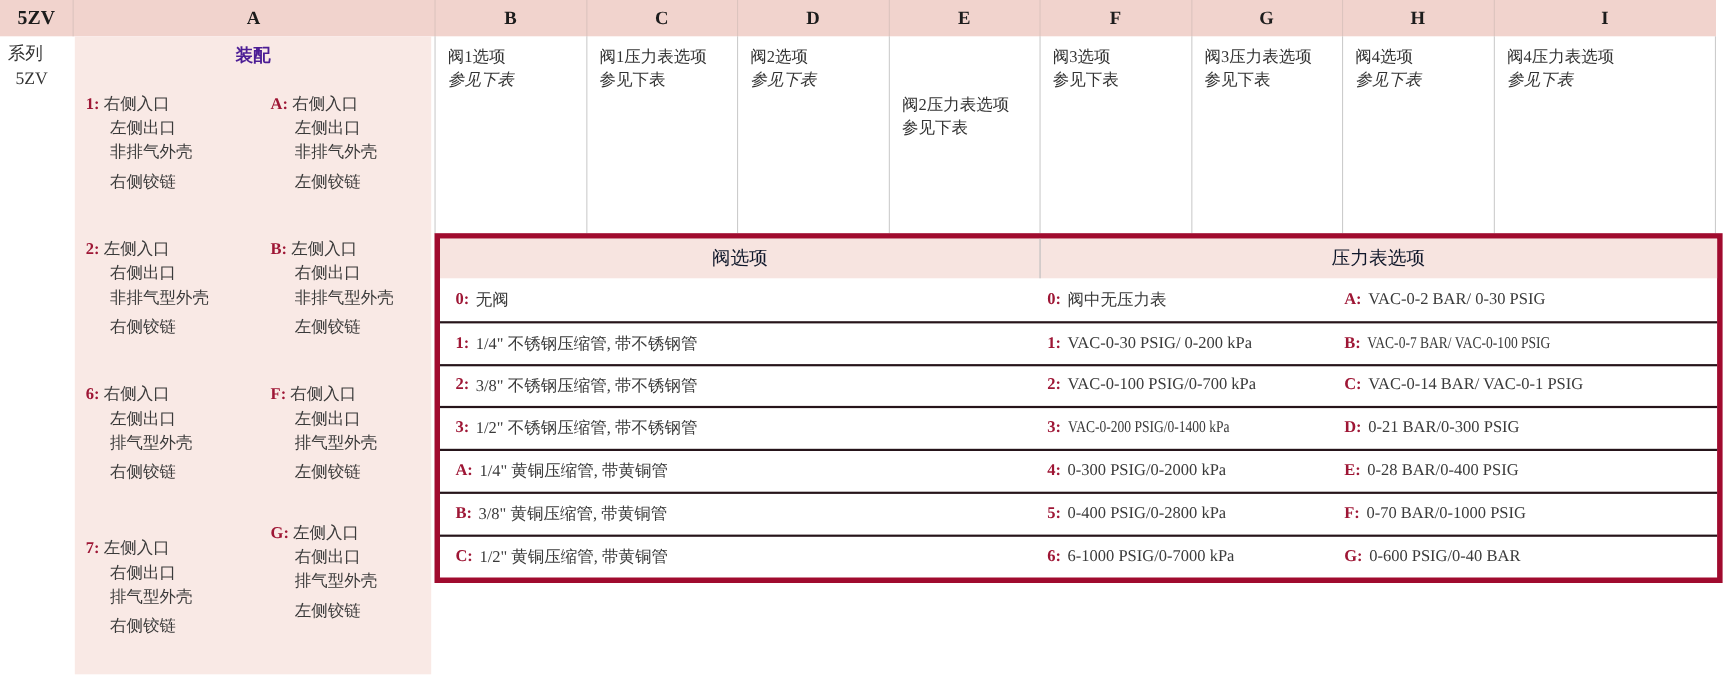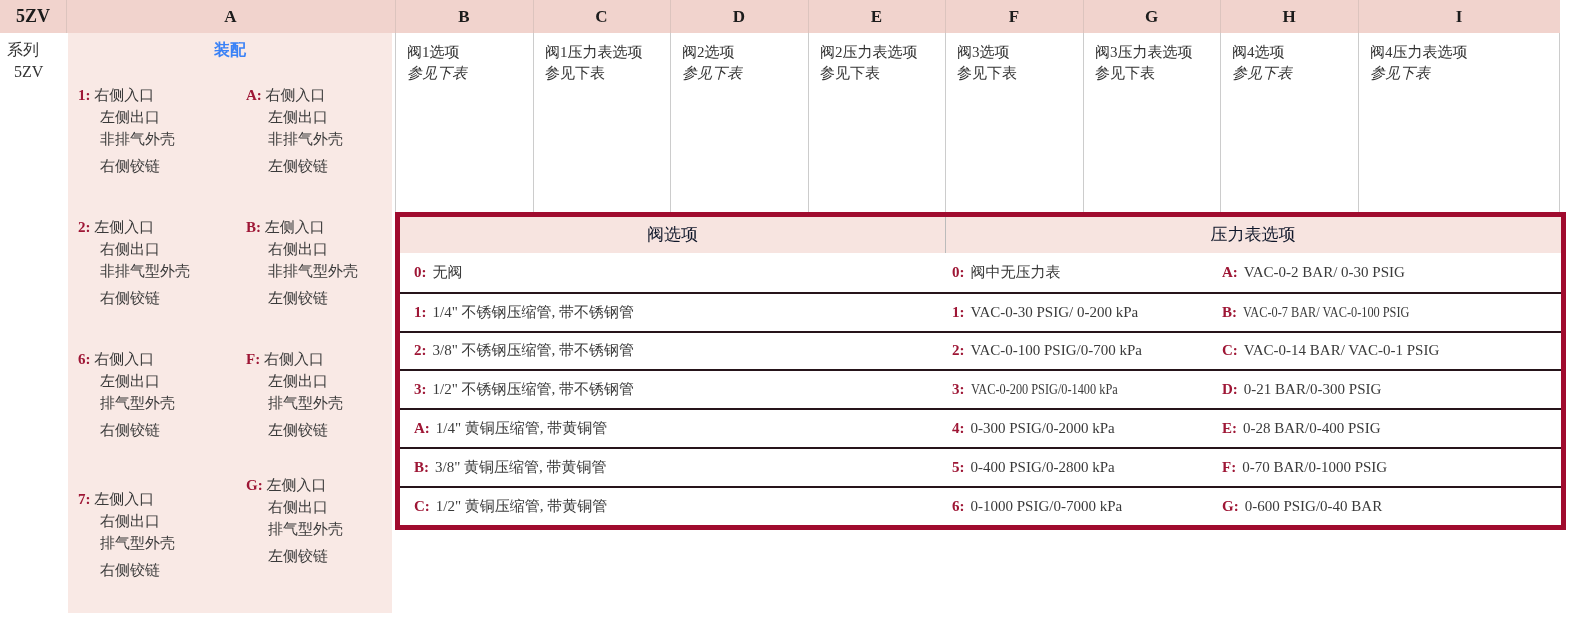--- a/index.html
+++ b/index.html
@@ -28,21 +28,21 @@
     position:absolute;left:7px;top:39px;font-size:16px;color:#333333;line-height:22px;
   }
   .series .code{padding-left:7px;}
   
   .panel-a{
     position:absolute;left:68px;top:33px;width:324px;height:580px;
     background:#f9e9e5;
   }
   .panel-a-title{
     position:absolute;left:68px;top:40px;width:324px;text-align:center;
-    font-weight:bold;font-size:16px;color:#3b82f6;
+    font-weight:bold;font-size:16px;color:#4c1d95;
   }
   .group{position:absolute;font-size:15px;line-height:22px;color:#3a3a3a;}
   .gline{padding-left:22px;white-space:nowrap;}
   .gline.first{padding-left:0;}
   .gline.hinge{margin-top:5px;}
   .gkey{font-weight:bold;color:#9e1635;}
   
   .opt-head{
     position:absolute;top:42px;font-size:15px;line-height:21px;color:#333333;
     white-space:nowrap;
@@ -177,21 +177,21 @@
     <div class="see it">参见下表</div>
   </div>
   <div class="opt-head" style="left:545px;">
     <div>阀1压力表选项</div>
     <div class="see">参见下表</div>
   </div>
   <div class="opt-head" style="left:682px;">
     <div>阀2选项</div>
     <div class="see it">参见下表</div>
   </div>
-  <div class="opt-head" style="left:820px;">
+  <div class="opt-head" style="left:820px;margin-top:44px;">
     <div>阀2压力表选项</div>
     <div class="see">参见下表</div>
   </div>
   <div class="opt-head" style="left:957px;">
     <div>阀3选项</div>
     <div class="see">参见下表</div>
   </div>
   <div class="opt-head" style="left:1095px;">
     <div>阀3压力表选项</div>
     <div class="see">参见下表</div>
@@ -296,21 +296,21 @@
           <span class="val">0-70 BAR/0-1000 PSIG</span>
         </div>
     </div>
     <div class="trow">
       <div class="cell valve">
           <span class="key">C:</span>
           <span class="val">1/2" 黄铜压缩管, 带黄铜管</span>
         </div>
       <div class="cell g1">
           <span class="key">6:</span>
-          <span class="val">0-1000 PSIG/0-7000 kPa</span>
+          <span class="val">6-1000 PSIG/0-7000 kPa</span>
         </div>
       <div class="cell g2">
           <span class="key">G:</span>
           <span class="val">0-600 PSIG/0-40 BAR</span>
         </div>
     </div>
   </div>
 
 </div>
 

